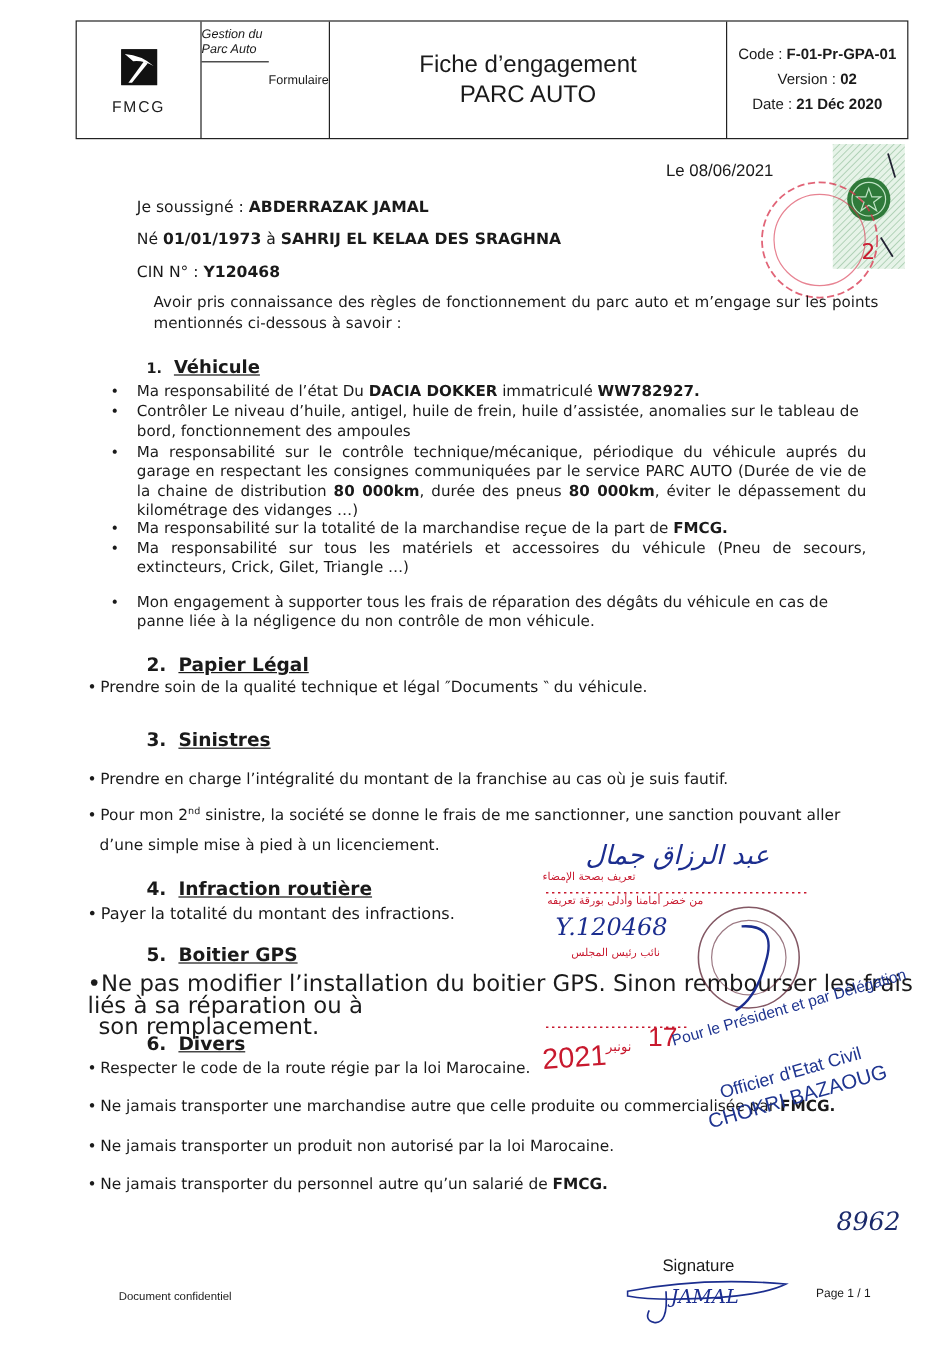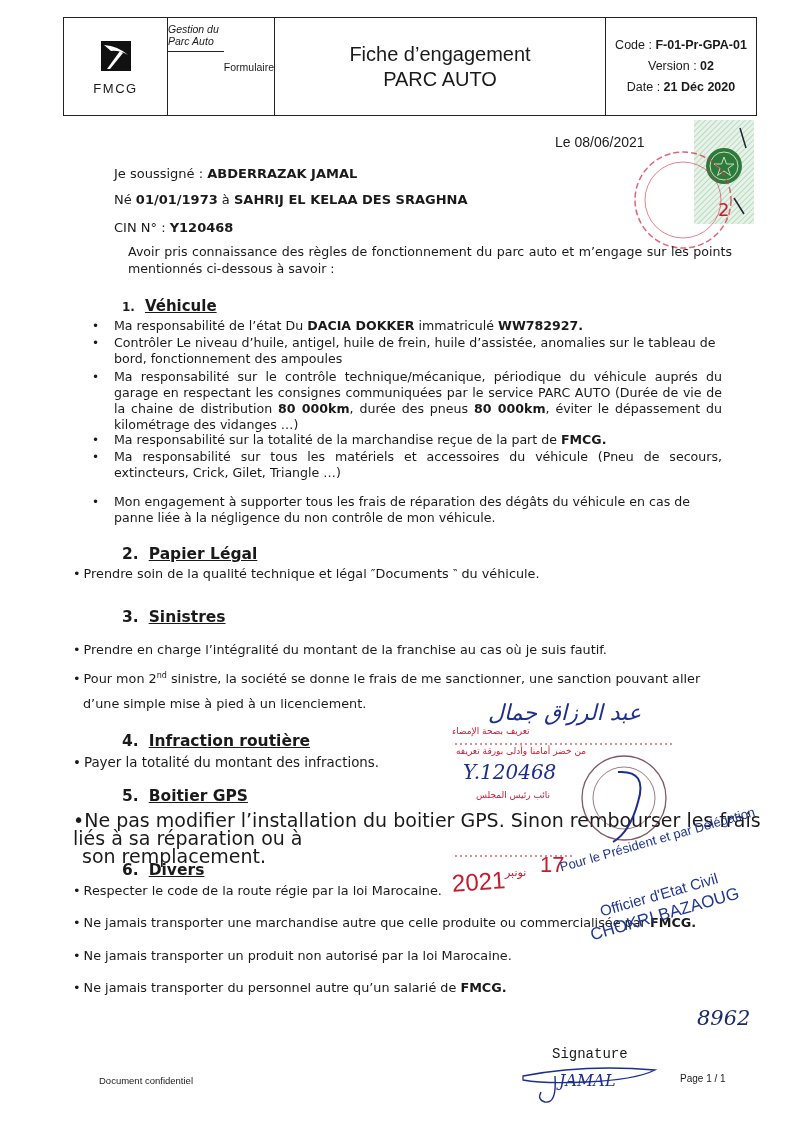--- a/index.html
+++ b/index.html
@@ -34,21 +34,21 @@
   .sec-title .num { margin-right: 10px; }
   .sec-title .txt { text-decoration: underline; }
 
   .bl { position: absolute; font-size: 12.6px; line-height: 16px; }
   .bl .dot { position: absolute; left: -22px; top: 0; font-size: 12px; }
   .bl2 { position: absolute; font-size: 12.8px; line-height: 25px; }
   .bl2 .dot { margin-right: 3px; }
 
   .footer-left { position: absolute; left: 99px; top: 1075px; font-family: "Liberation Sans", sans-serif; font-size: 9.5px; }
   .footer-right { position: absolute; left: 680px; top: 1073px; font-family: "Liberation Sans", sans-serif; font-size: 10px; }
-  .sig-label { position: absolute; left: 552px; top: 1046px; font-family: Liberation Mono, monospace; font-size: 14px; }
+  .sig-label { position: absolute; left: 552px; top: 1046px; font-family: Liberation Sans, sans-serif; font-size: 14px; }
 
   .stamp { position: absolute; }
   .handwrite { position: absolute; font-family: "DejaVu Serif", serif; color: #1c2e8f; font-style: italic; }
   .redtext { position: absolute; color: #c8192e; font-family: "DejaVu Sans", sans-serif; }
   .bluestamp { position: absolute; color: #1f3590; font-family: "Liberation Sans", sans-serif; }
 </style>
 </head>
 <body>
 
 <div class="page">

